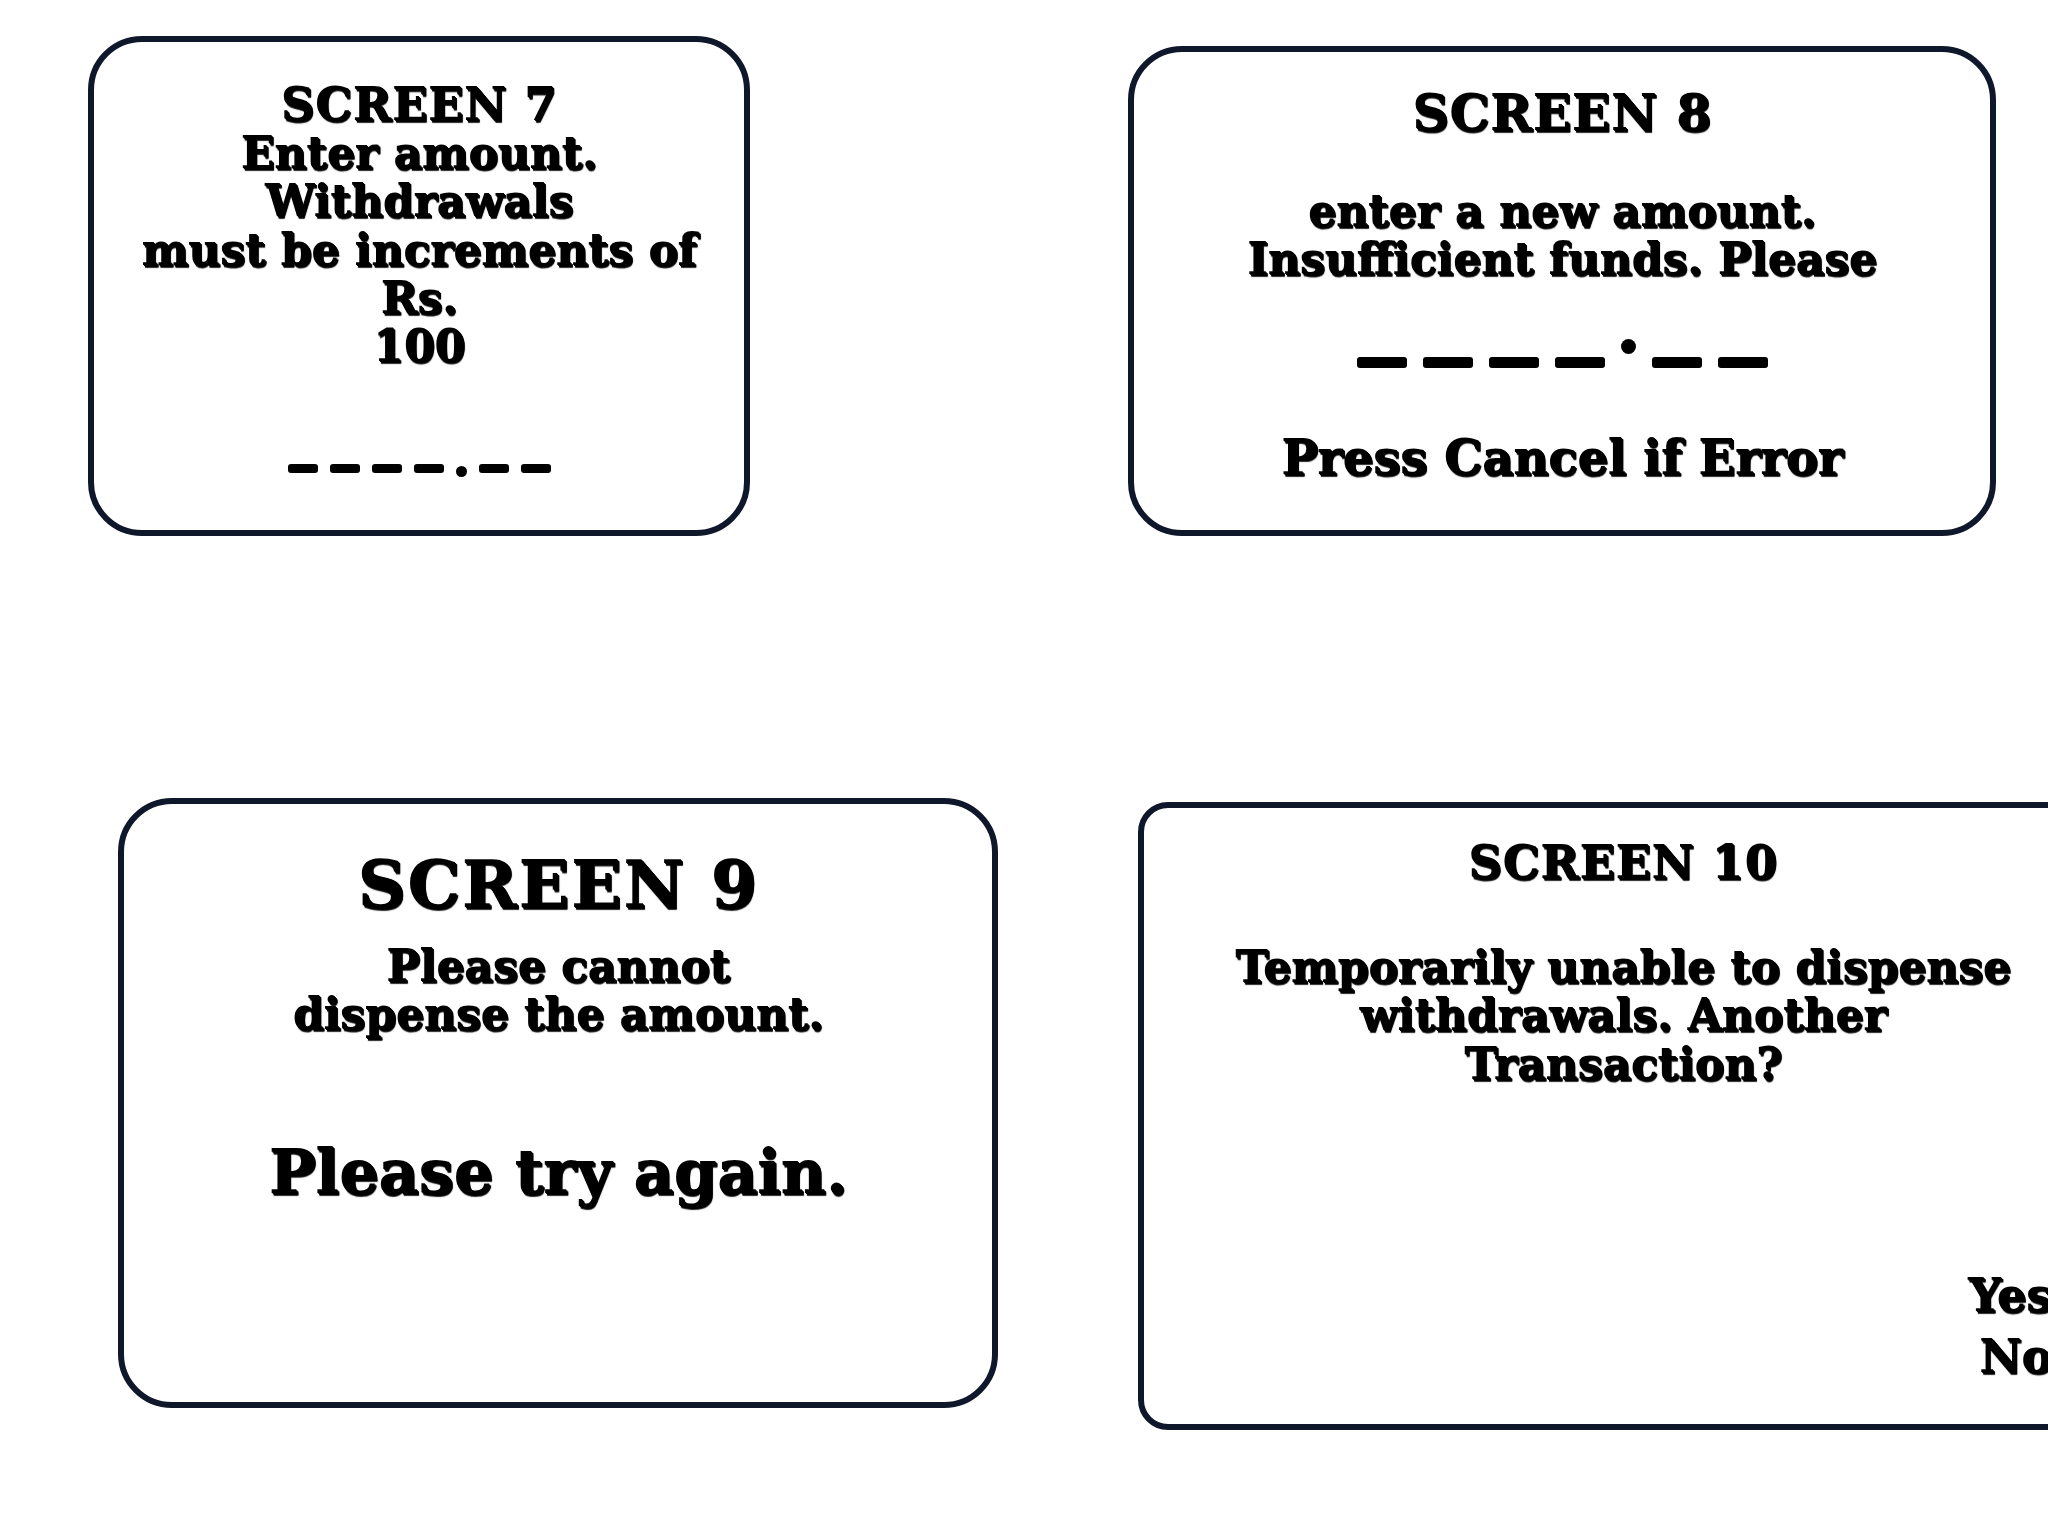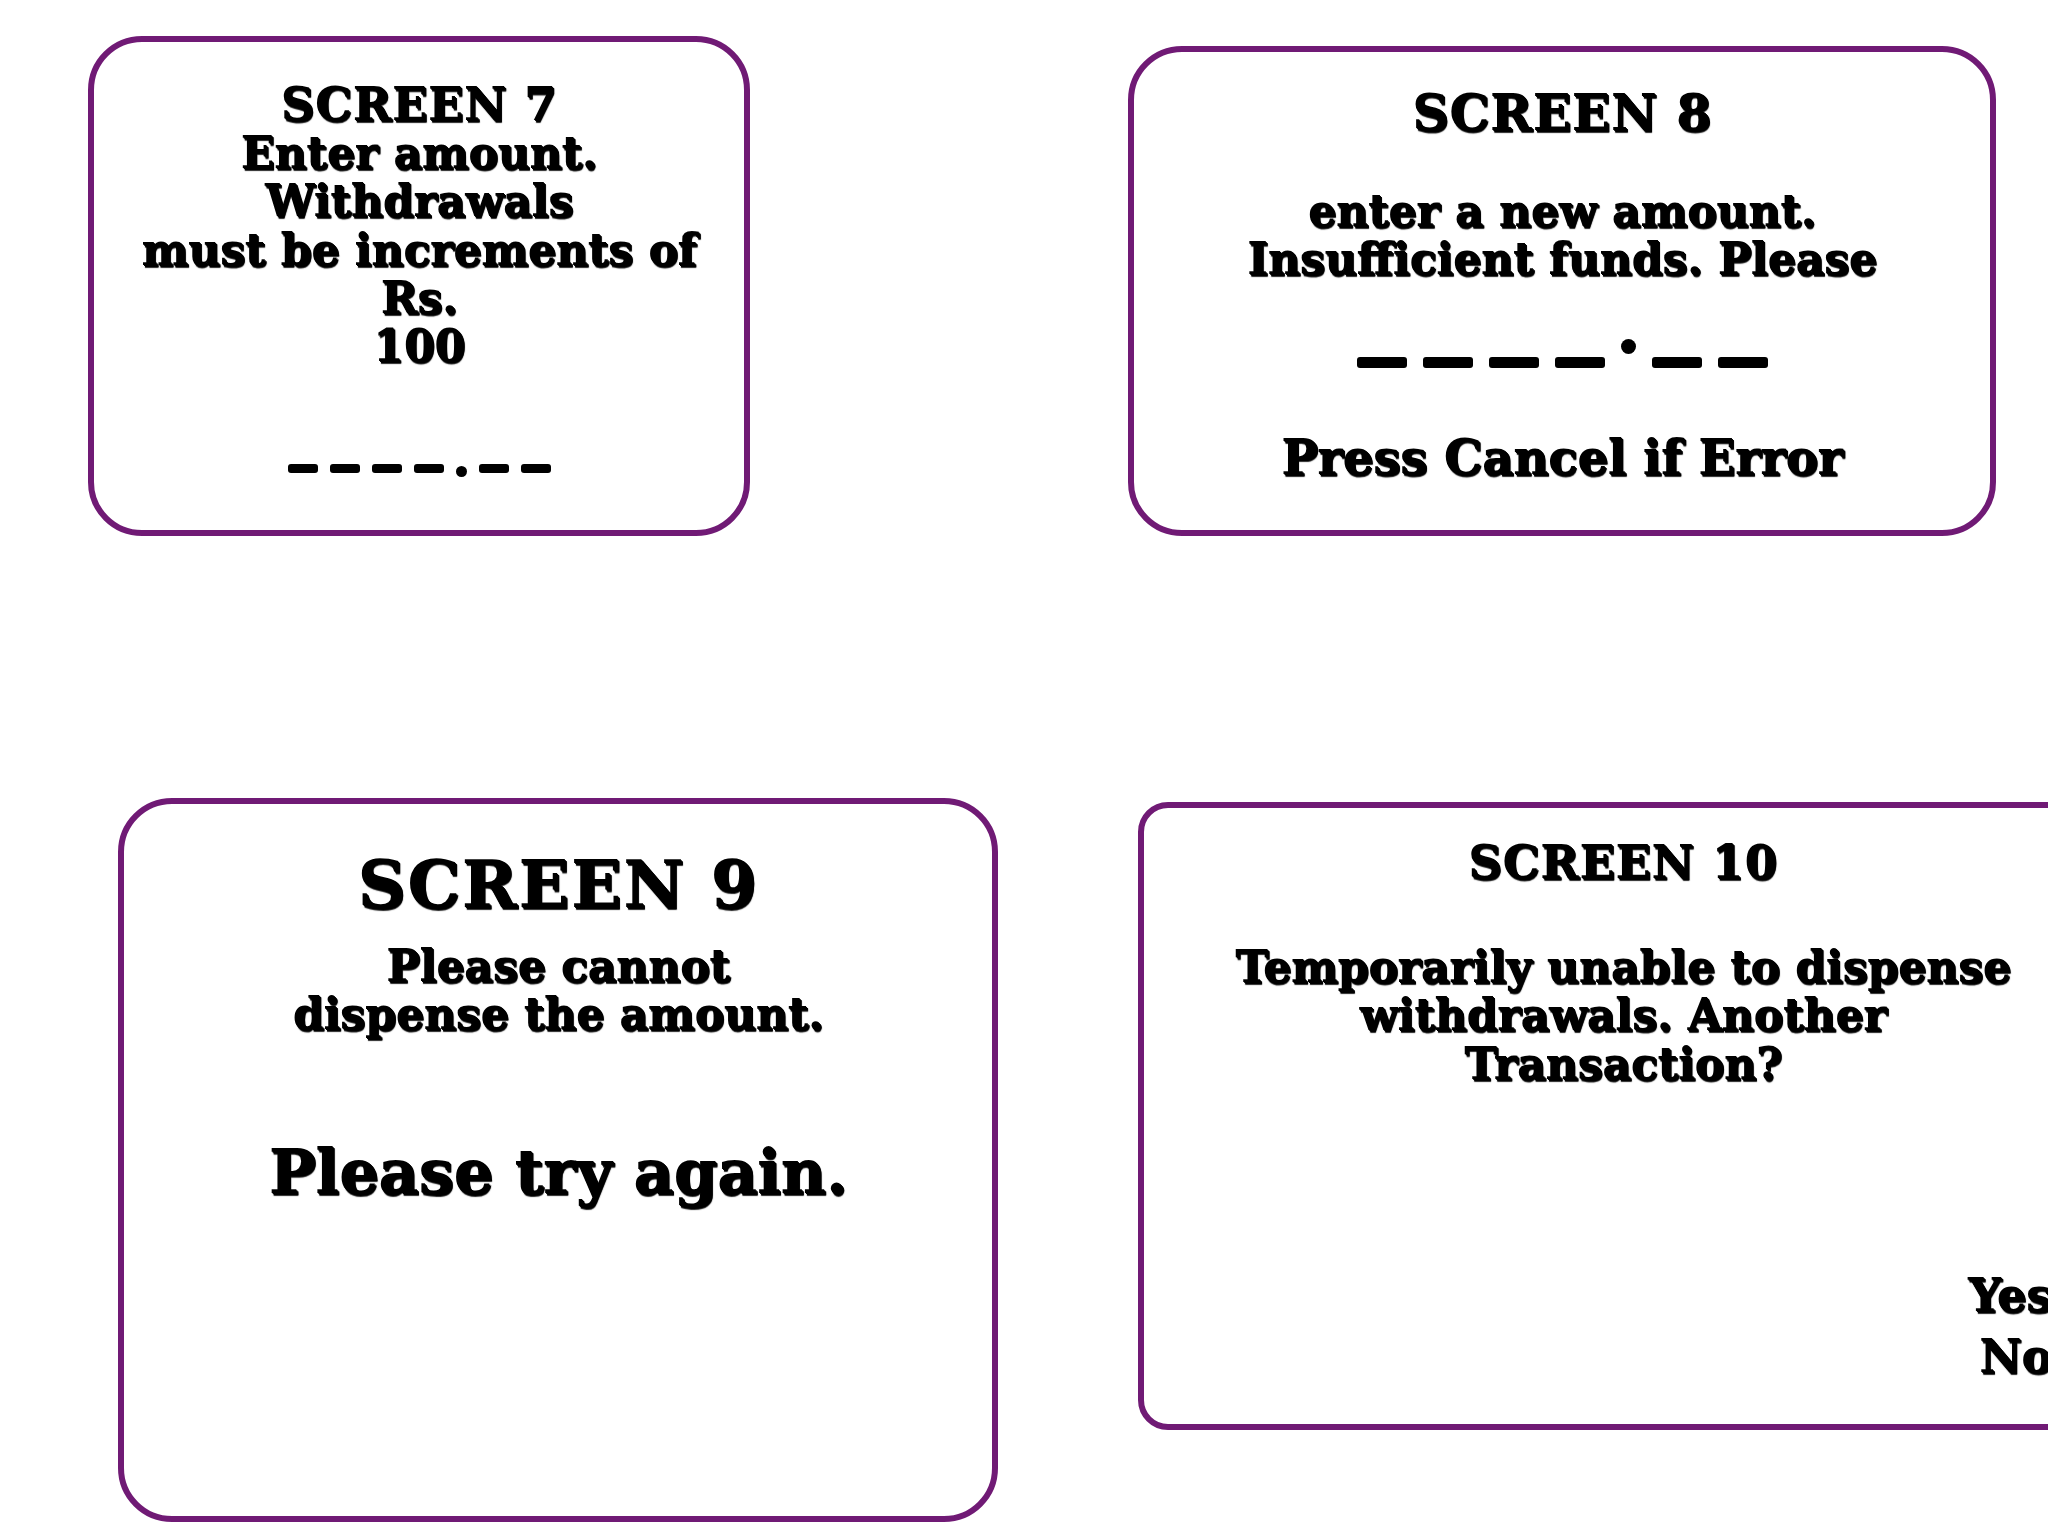--- a/index.html
+++ b/index.html
@@ -24,31 +24,31 @@
 
   .grid {
     position: absolute;
     inset: 0;
   }
 
   
   .panel {
     position: absolute;
     background: #ffffff;
-    border: 6px solid #701a75;
+    border: 6px solid #0f172a;
     border-radius: 54px;
     box-sizing: border-box;
     text-align: center;
     overflow: hidden;
   }
 
   
   #panel-screen-7  { left: 88px;  top: 36px;   width: 662px;  height: 500px; }
   #panel-screen-8  { left: 1128px;top: 46px;   width: 868px;  height: 490px; }
-  #panel-screen-9  { left: 118px; top: 798px;  width: 880px;  height: 724px; }
+  #panel-screen-9  { left: 118px; top: 798px;  width: 880px;  height: 610px; }
   #panel-screen-10 { left: 1138px;top: 802px;  width: 970px;  height: 628px; border-radius: 30px; }
 
   
   .emboss {
     color: #000000;
     text-shadow:
       1px 1px 0 #000,
       2px 2px 0 #000,
       2px 3px 1px rgba(0,0,0,0.85);
     font-weight: 700;

